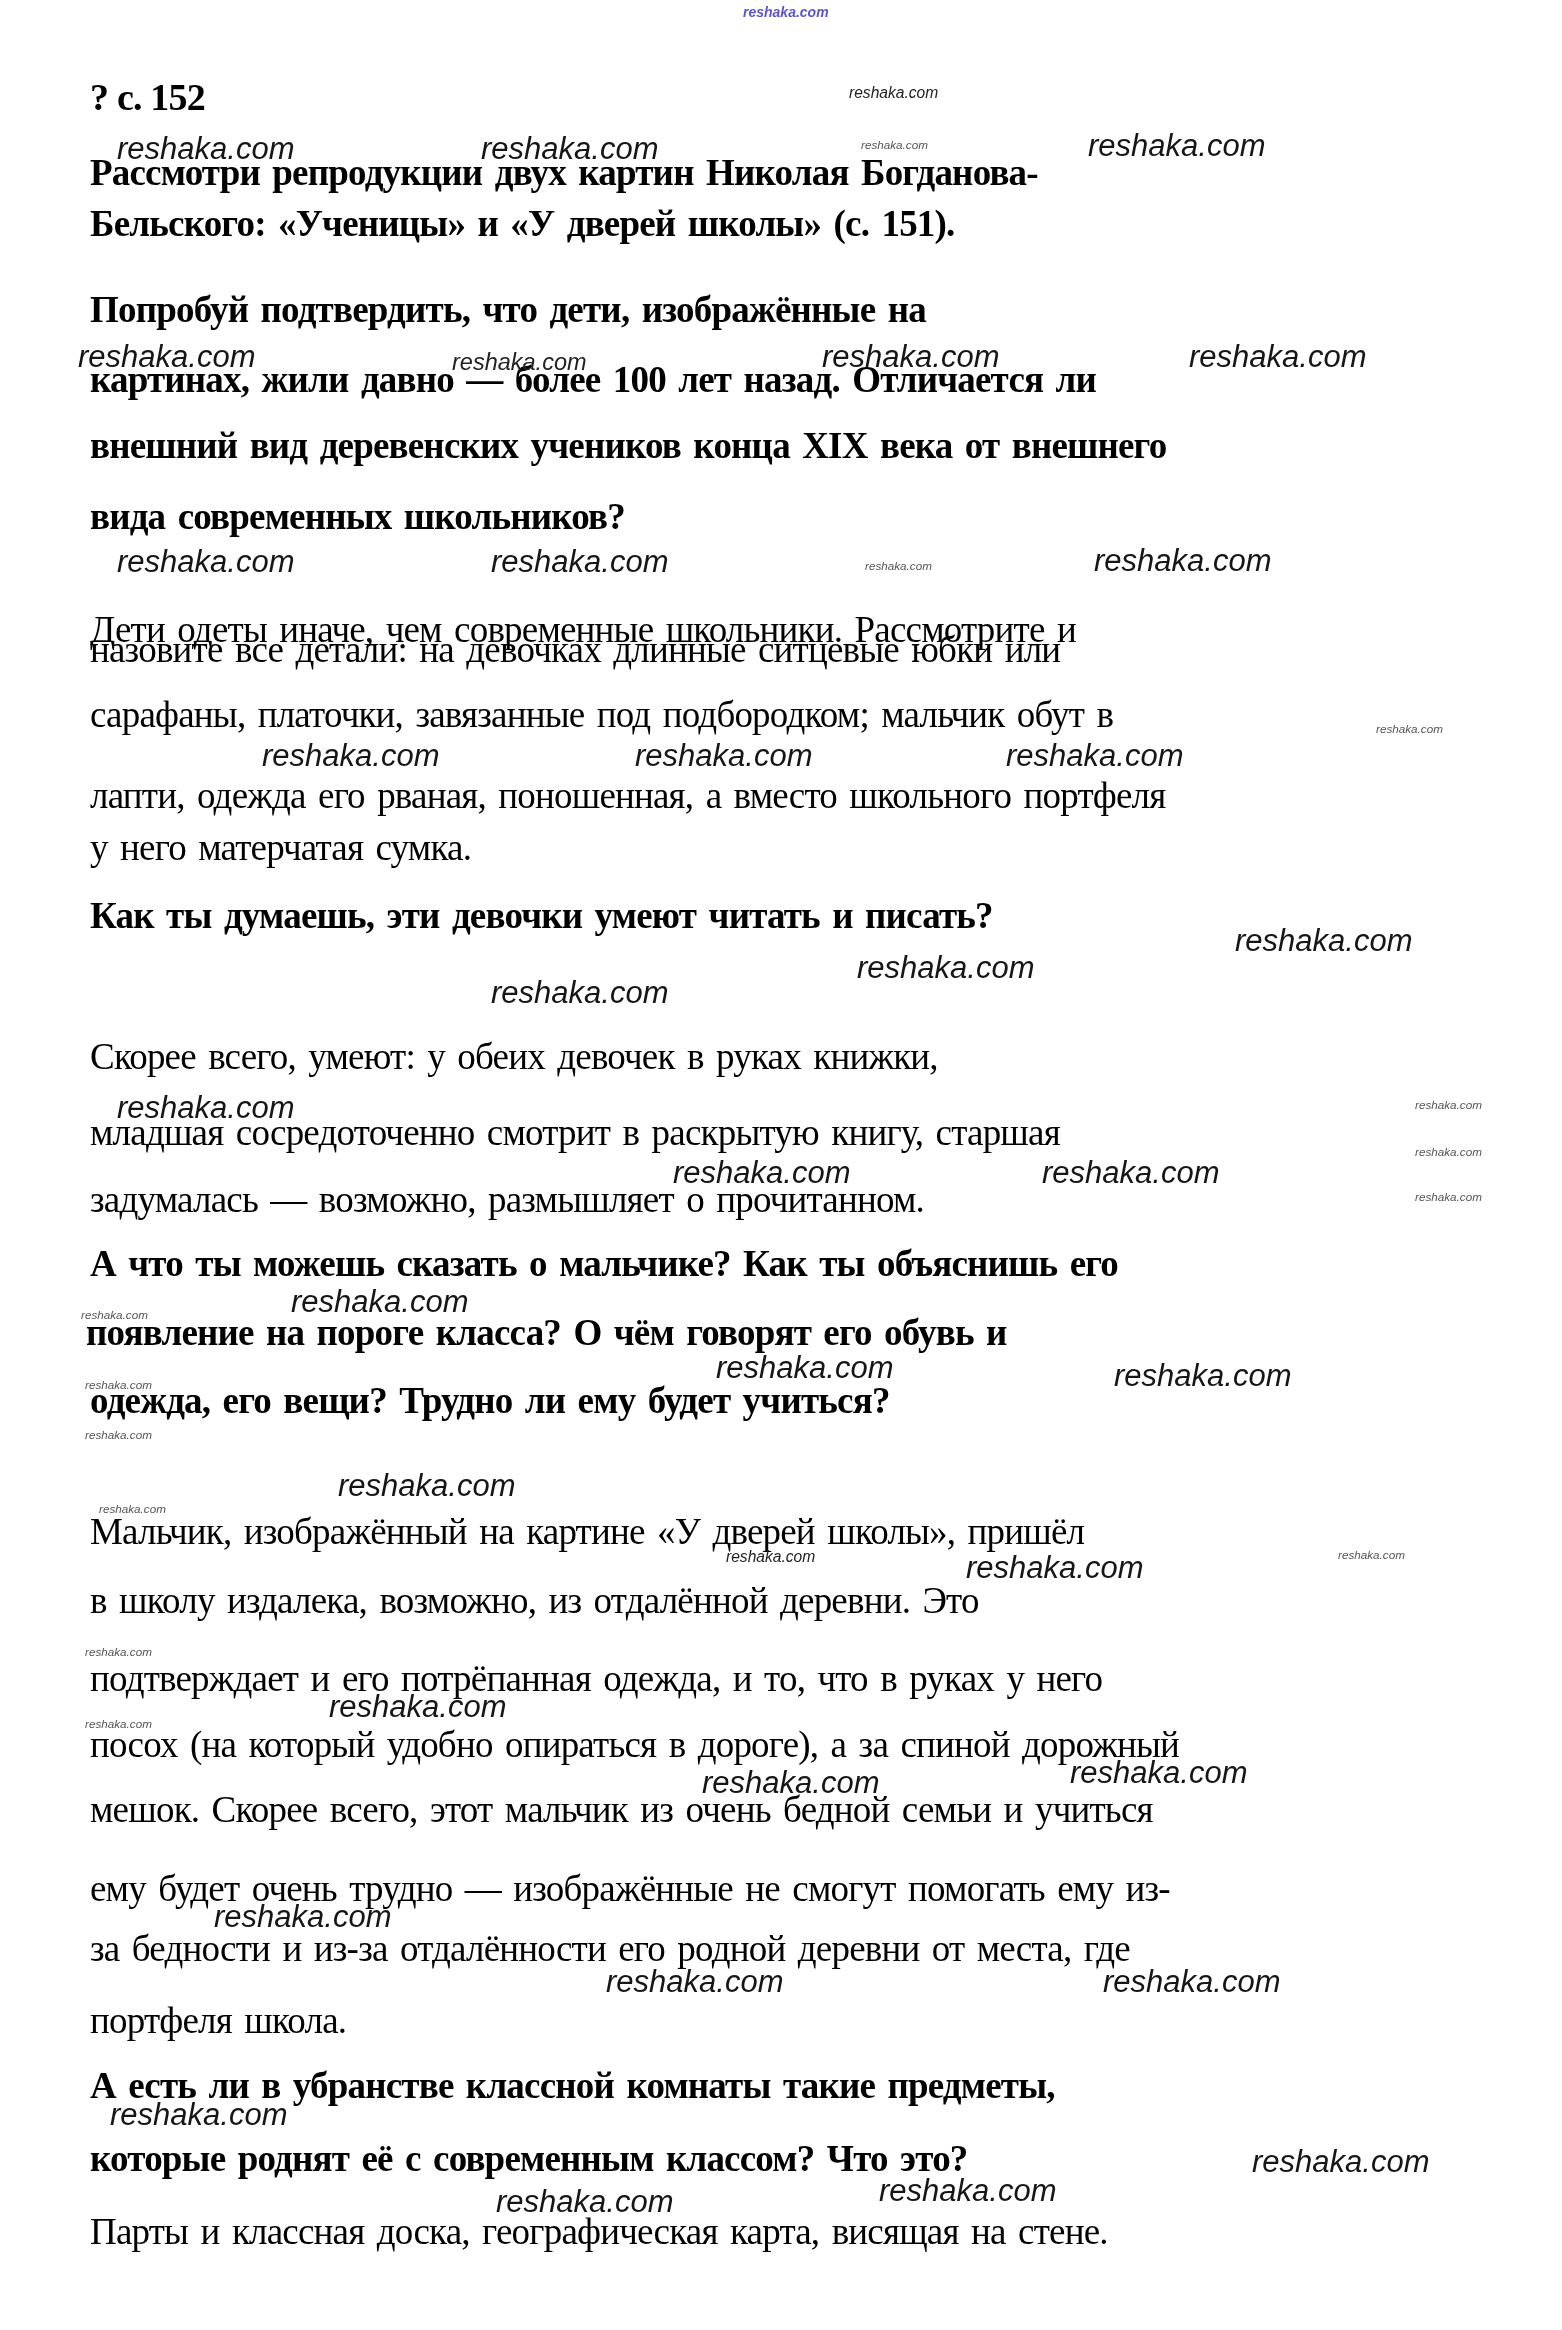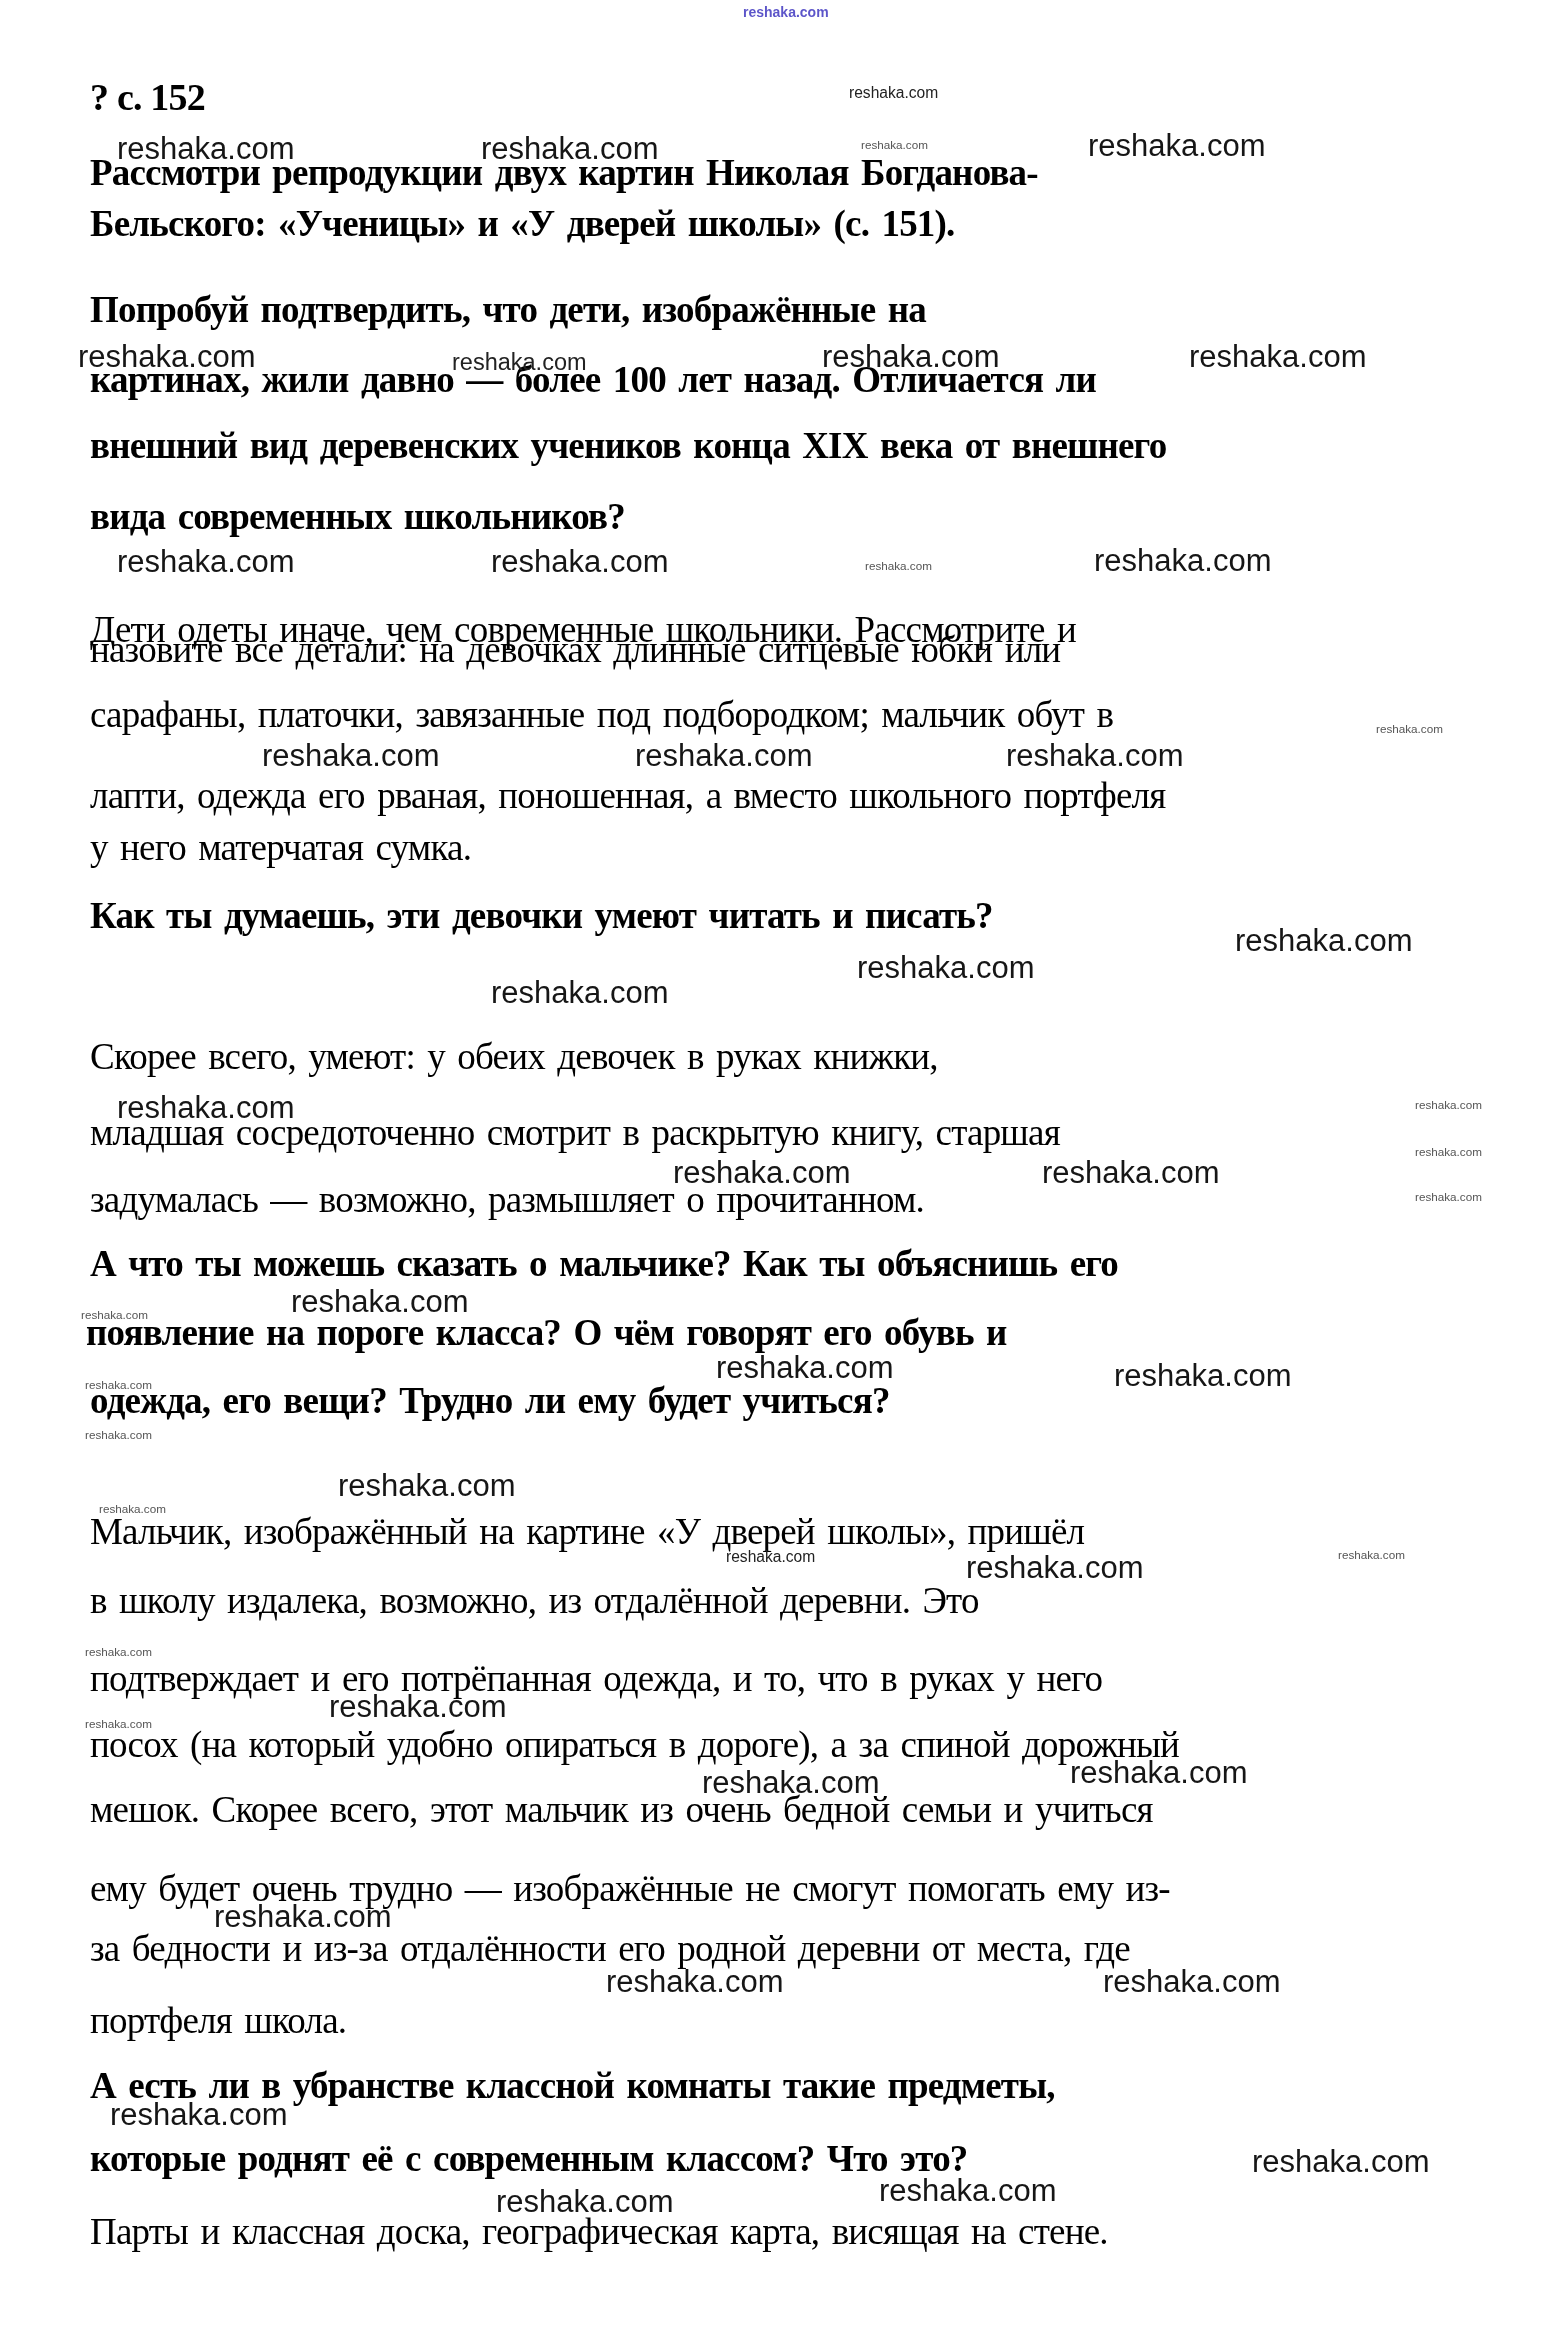--- a/index.html
+++ b/index.html
@@ -29,20 +29,21 @@
     letter-spacing:-0.8px;
     word-spacing:3.9px;
     line-height:1.1;
   }
   .line.bold{font-weight:bold;}
   .wm{
     position:absolute;
     white-space:nowrap;
     font-family:"Liberation Sans", sans-serif;
     line-height:1;
+    font-style:italic;
   }
   .wm-lg{font-size:31px;color:#161616;}
   .wm-md{font-size:23.5px;color:#222222;}
   .wm-sm{font-size:15.6px;color:#222222;}
   .wm-xs{font-size:11.7px;color:#555555;}
   .wm-blue{font-size:14px;color:#4038c0;font-weight:bold;opacity:0.85;}
 </style>
 </head>
 <body>
 

